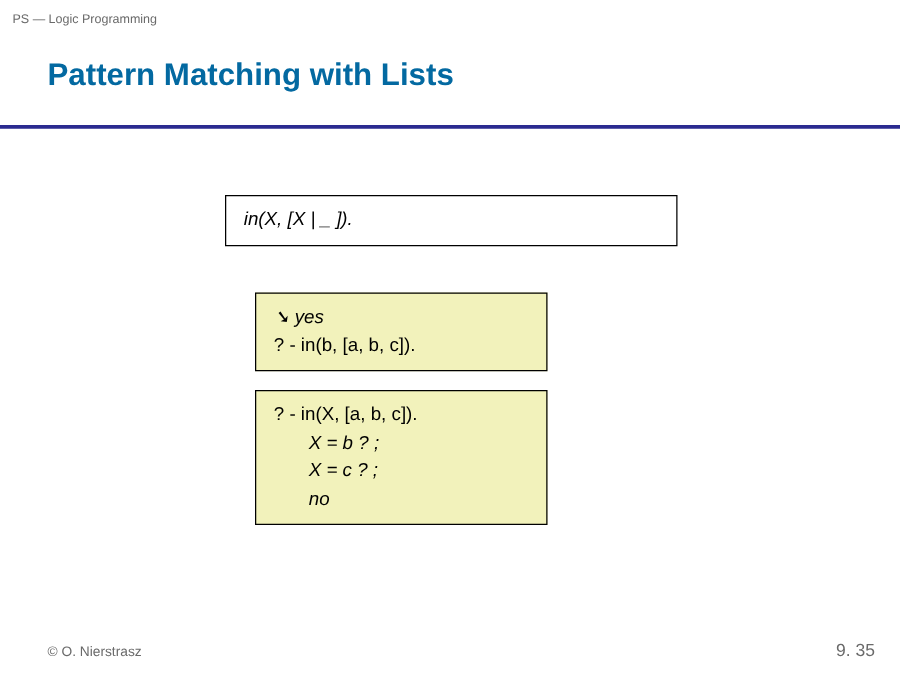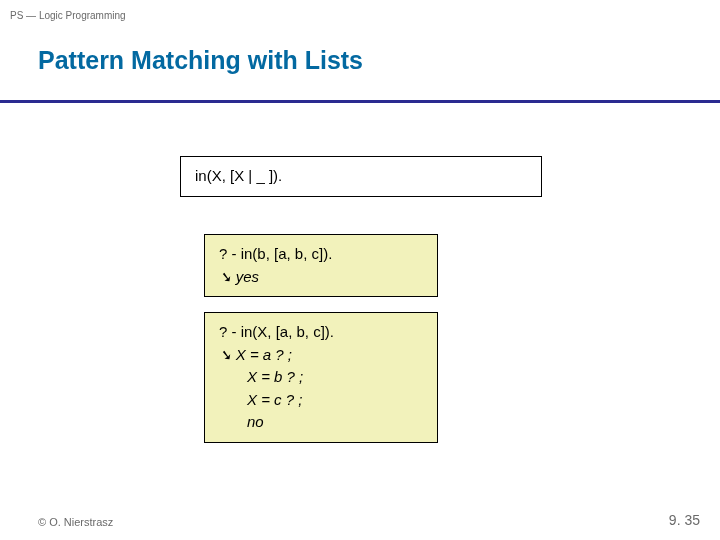--- a/index.html
+++ b/index.html
@@ -10,47 +10,46 @@
   .hr { position: absolute; top: 100px; left: 0; width: 720px; height: 3px; background: #2a2a90; }
 
   .codebox { position: absolute; border: 1px solid #000; padding: 8px 14px; line-height: 1.5; }
   .white { background: #fff; }
   .yellow { background: #f2f2bb; }
   .code { font-family: Arial, Helvetica, sans-serif; font-size: 15px; color: #000; white-space: pre; }
   .italic { font-style: italic; }
   .arrow { font-family: Arial, sans-serif; }
   .indent1 { padding-left: 28px; }
 
-  .box1 { top: 156px; left: 180px; width: 362px; }
+  .box1 { top: 156px; left: 180px; width: 362px; font-style: italic; }
   .box2 { top: 234px; left: 204px; width: 234px; }
   .box3 { top: 312px; left: 204px; width: 234px; }
 
   .footer-left { position: absolute; bottom: 12px; left: 38px; font-size: 11px; color: #6a6a6a; }
   .footer-right { position: absolute; bottom: 12px; right: 20px; font-size: 14px; color: #6a6a6a; }
 </style>
 </head>
 <body>
 
 <div class="slide">
   <div class="breadcrumb">PS — Logic Programming</div>
   <div class="title">Pattern Matching with Lists</div>
   <div class="hr"></div>
 
   <div class="codebox white box1">
     <div class="code">in(X, [X | _ ]).</div>
   </div>
 
   <div class="codebox yellow box2">
+    <div class="code italic"><span class="arrow">➘</span><span> yes</span></div>
     <div class="code">? - in(b, [a, b, c]).</div>
-    <div class="code italic"><span class="arrow">➘</span><span> yes</span></div>
   </div>
 
   <div class="codebox yellow box3">
     <div class="code">? - in(X, [a, b, c]).</div>
-    <div class="code italic"><span class="arrow">➘</span><span> X = a ? ;</span></div>
     <div class="code italic indent1">X = b ? ;</div>
     <div class="code italic indent1">X = c ? ;</div>
     <div class="code italic indent1">no</div>
   </div>
 
   <div class="footer-left">© O. Nierstrasz</div>
   <div class="footer-right">9. 35</div>
 </div>
 
 </body></html>

